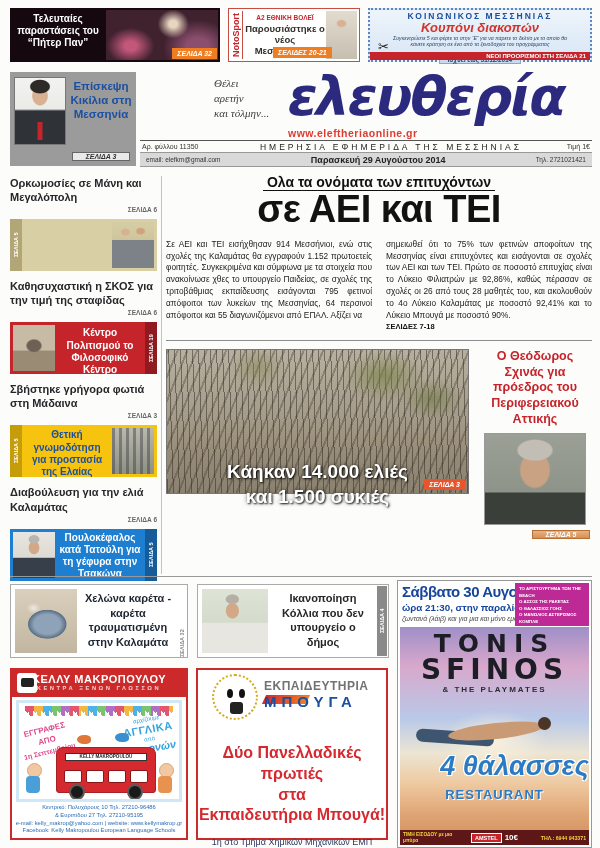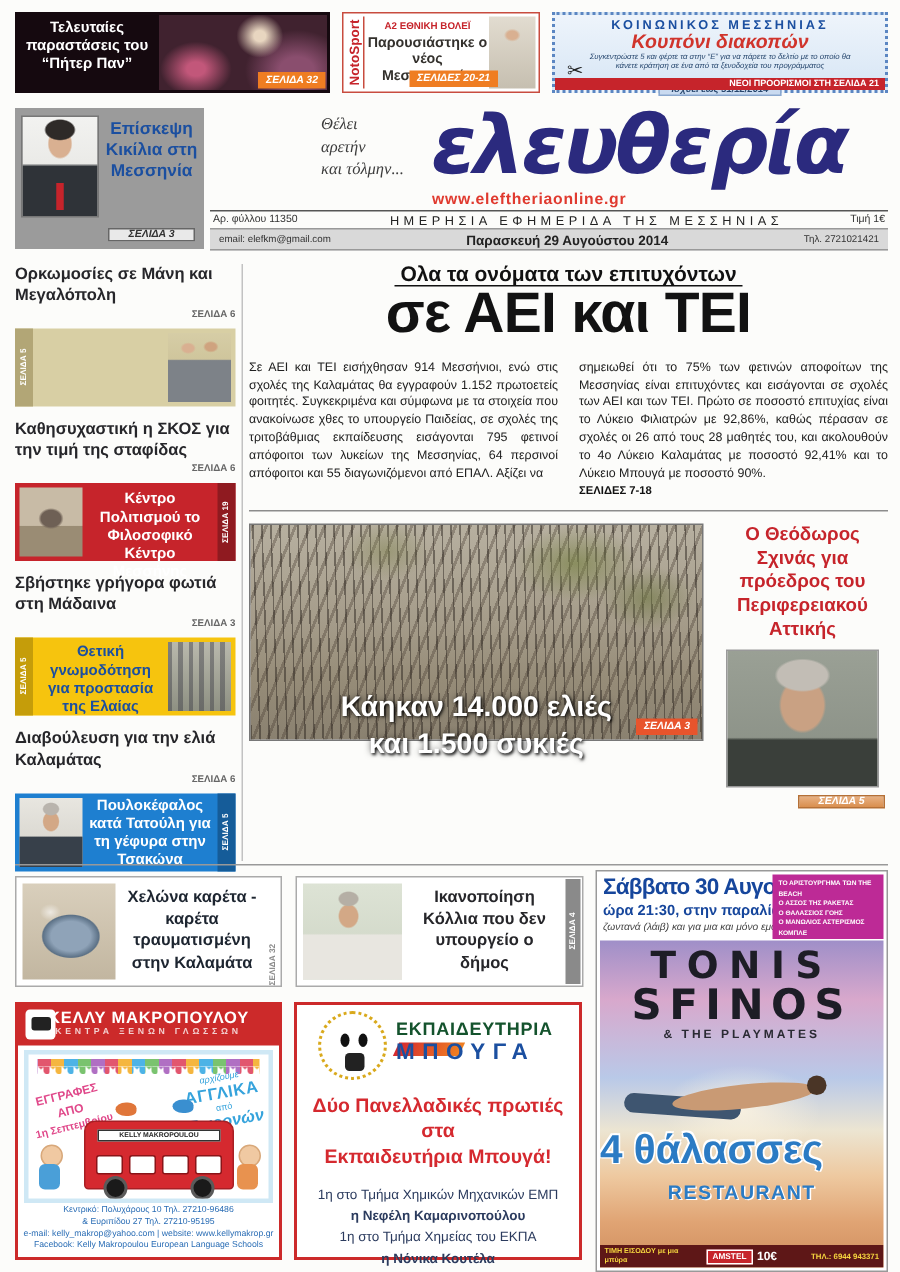--- a/index.html
+++ b/index.html
@@ -137,21 +137,21 @@
   #sfi .pl{position:absolute;right:2px;top:2px;width:74px;height:43px;background:#bd2a96;color:#fff;font-size:4.4px;font-weight:bold;line-height:1.5;padding:3px 4px;overflow:hidden}
   #sfi .img{position:absolute;left:2px;top:46px;right:2px;bottom:2px;overflow:hidden;background:
     radial-gradient(70px 40px at 50% 52%,rgba(255,245,225,.8),transparent 75%),
     linear-gradient(180deg,#9f8fc8 0%,#d8a8cc 18%,#b9c9e8 42%,#ece5d2 58%,#eec9a0 72%,#e0a474 86%,#cf8d5c 100%)}
   #sfi .b1{text-align:center;font-size:25px;font-weight:bold;letter-spacing:7px;margin-top:4px;color:#1d1d26;font-family:"DejaVu Sans",sans-serif;line-height:1}
   #sfi .b2{text-align:center;font-size:28px;font-weight:bold;letter-spacing:5px;color:#1d1d26;font-family:"DejaVu Sans",sans-serif;line-height:1}
   #sfi .b3{text-align:center;font-size:8px;font-weight:bold;letter-spacing:2px;color:#2a2a33;margin-top:1px}
   #sfi .wskin{position:absolute;left:48px;top:96px;width:96px;height:16px;border-radius:50%;background:#c99a74;transform:rotate(-6deg)}
   #sfi .wjeans{position:absolute;left:16px;top:104px;width:78px;height:13px;border-radius:8px;background:#3e5570;transform:rotate(4deg)}
   #sfi .whead{position:absolute;left:138px;top:90px;width:13px;height:13px;border-radius:50%;background:#4a3526}
-  #sfi .th{position:absolute;left:0;right:0;top:126px;text-align:left;font-size:27px;font-weight:bold;color:#2b7bc4;line-height:1;text-shadow:1px 1px 0 #fff,-1px -1px 0 #fff,1px -1px 0 #fff,-1px 1px 0 #fff}
+  #sfi .th{position:absolute;left:0;right:0;top:126px;text-align:right;font-size:27px;font-weight:bold;font-style:italic;color:#2b7bc4;line-height:1;text-shadow:1px 1px 0 #fff,-1px -1px 0 #fff,1px -1px 0 #fff,-1px 1px 0 #fff}
   #sfi .rst{position:absolute;left:0;right:0;top:160px;text-align:center;font-size:13px;font-weight:bold;letter-spacing:1px;color:#2b7bc4;text-shadow:1px 1px 0 #fff}
   #sfi .bb{position:absolute;left:0;right:0;top:176px;text-align:center;font-size:12px;font-weight:bold;letter-spacing:2px;color:#2b7bc4;text-shadow:1px 1px 0 #fff}
   #sfi .strip{position:absolute;left:0;right:0;bottom:0;height:15px;background:#5e1717;display:flex;align-items:center;gap:3px;padding:0 3px}
   #sfi .pl1{color:#f5d53f;font-size:4.8px;font-weight:bold;flex:1;line-height:1.1}
   #sfi .am{background:#c6242b;color:#fff;font-size:5.5px;font-weight:bold;padding:1px 3px;border:1px solid #fff}
   #sfi .pr{color:#fff;font-size:8px;font-weight:bold}
   #sfi .tel{color:#f5d53f;font-size:5.2px;font-weight:bold;flex:1;text-align:right}
 
   
   #kel{position:absolute;left:10px;top:668px;width:178px;height:172px;border:2px solid #cc2a2a;background:#fff}
@@ -187,24 +187,24 @@
   #kel .kfoot{position:absolute;left:2px;right:2px;bottom:2px;height:32px;text-align:center;color:#2a6db5;font-size:5.8px;line-height:1.35}
 
   
   #bou{position:absolute;left:196px;top:668px;width:192px;height:172px;border:2px solid #cc2a2a;background:#fff;text-align:center}
   #bou .blogo{position:relative;height:54px}
   #bou .owl{position:absolute;left:14px;top:4px;width:46px;height:46px;border:2px dotted #d9a91c;border-radius:50%;background:#fff}
   #bou .oeye{position:absolute;top:13px;width:6px;height:9px;background:#111;border-radius:50%}
   #bou .oe1{left:13px}#bou .oe2{left:25px}
   #bou .obody{position:absolute;left:16px;top:26px;width:13px;height:12px;background:#222;border-radius:3px}
   #bou .bname{position:absolute;left:66px;top:9px;right:4px;text-align:left}
-  #bou .bn1{font-size:12px;font-weight:bold;color:#14532d;letter-spacing:.5px;line-height:1.2}
+  #bou .bn1{font-size:12px;font-weight:bold;color:#737373;letter-spacing:.5px;line-height:1.2}
   #bou .sw{position:absolute;left:0;top:16px;width:44px;height:9px;background:linear-gradient(90deg,#d5292f,#f08122);transform:skewX(-25deg)}
   #bou .bn2{position:relative;font-size:15px;font-weight:bold;color:#1b4fa0;letter-spacing:5px;line-height:1.2}
-  #bou .bhead{color:#d5292f;font-weight:bold;font-size:13px;line-height:1.3;margin-top:5px}
+  #bou .bhead{color:#d5292f;font-weight:bold;font-size:16px;line-height:1.3;margin-top:19px}
   #bou .bres{margin-top:9px;font-size:9px;color:#2b3b5e;line-height:1.6}
   #bou .rb{font-weight:bold}
 </style>
 </head>
 <body>
 
 <div class="page">
 
   <div id="top">
     <div id="pp">

